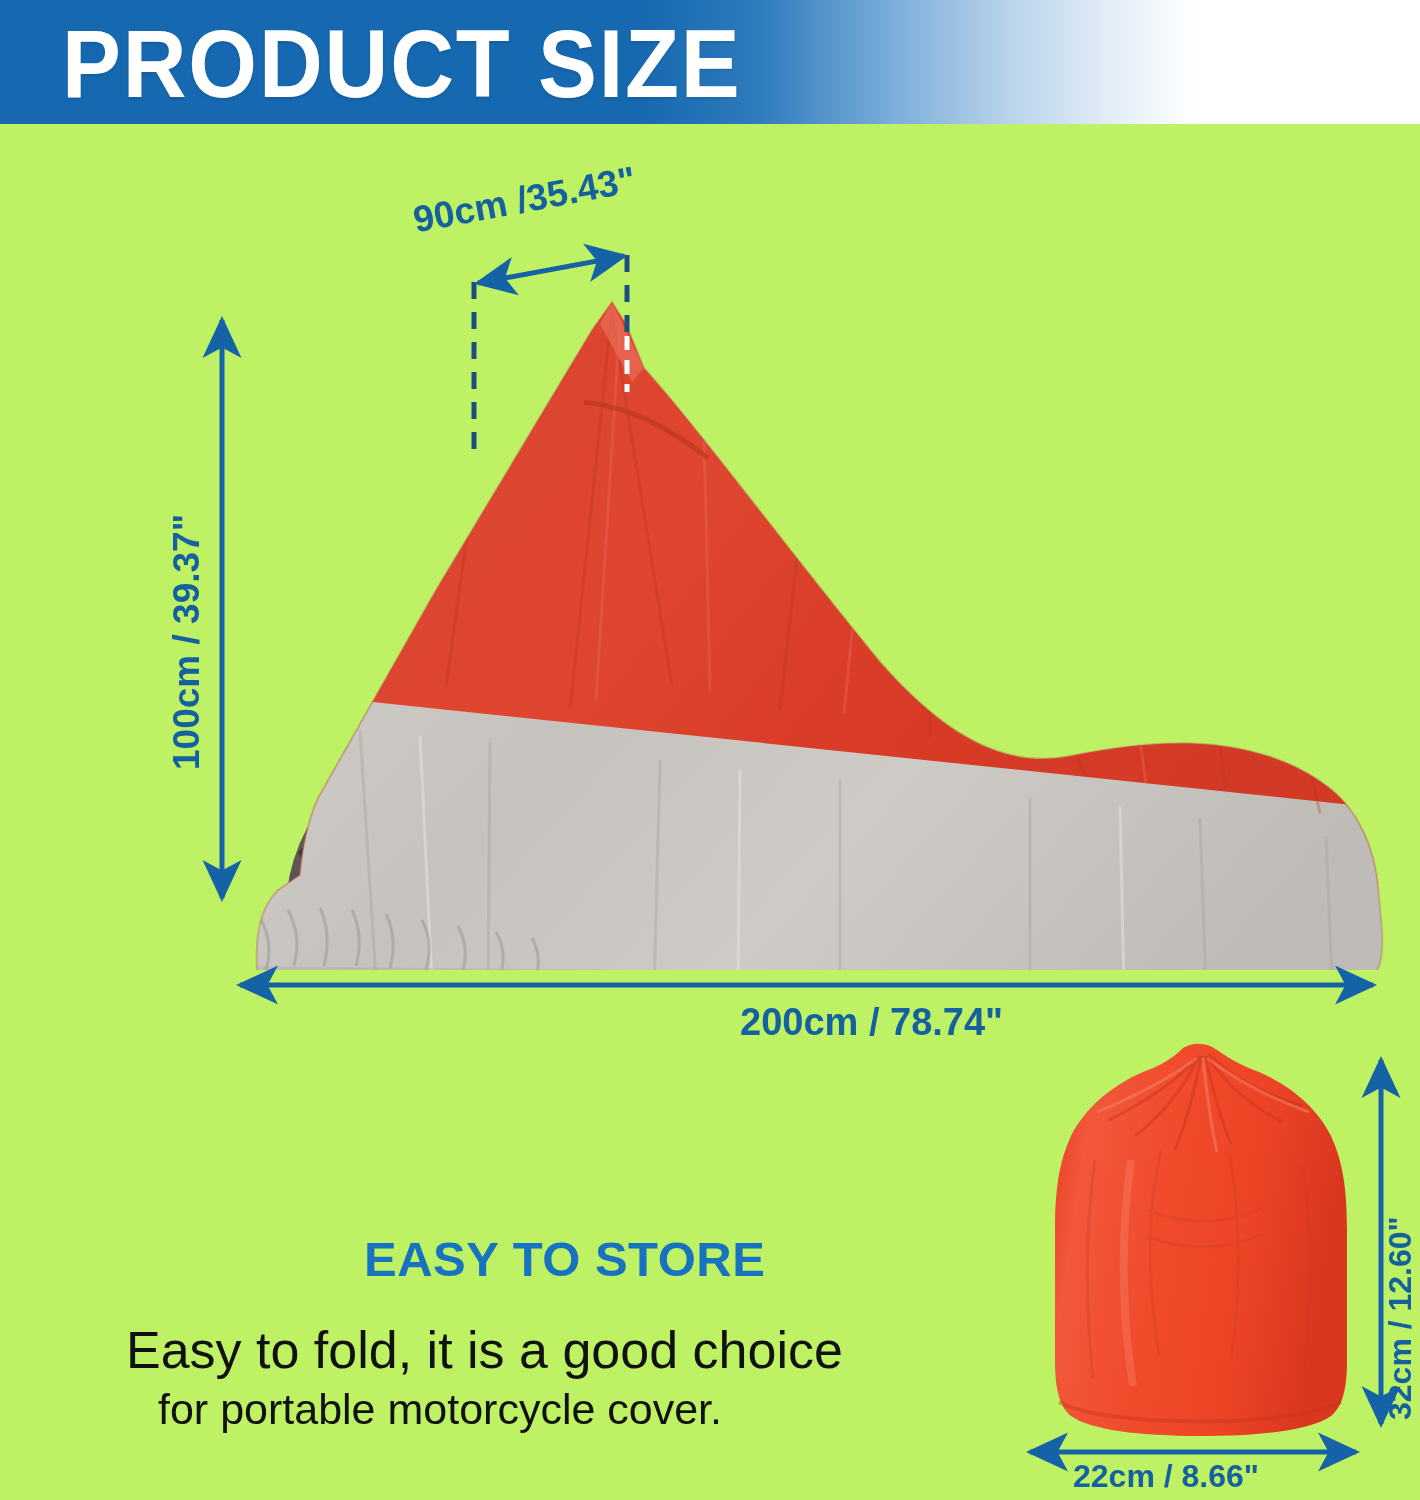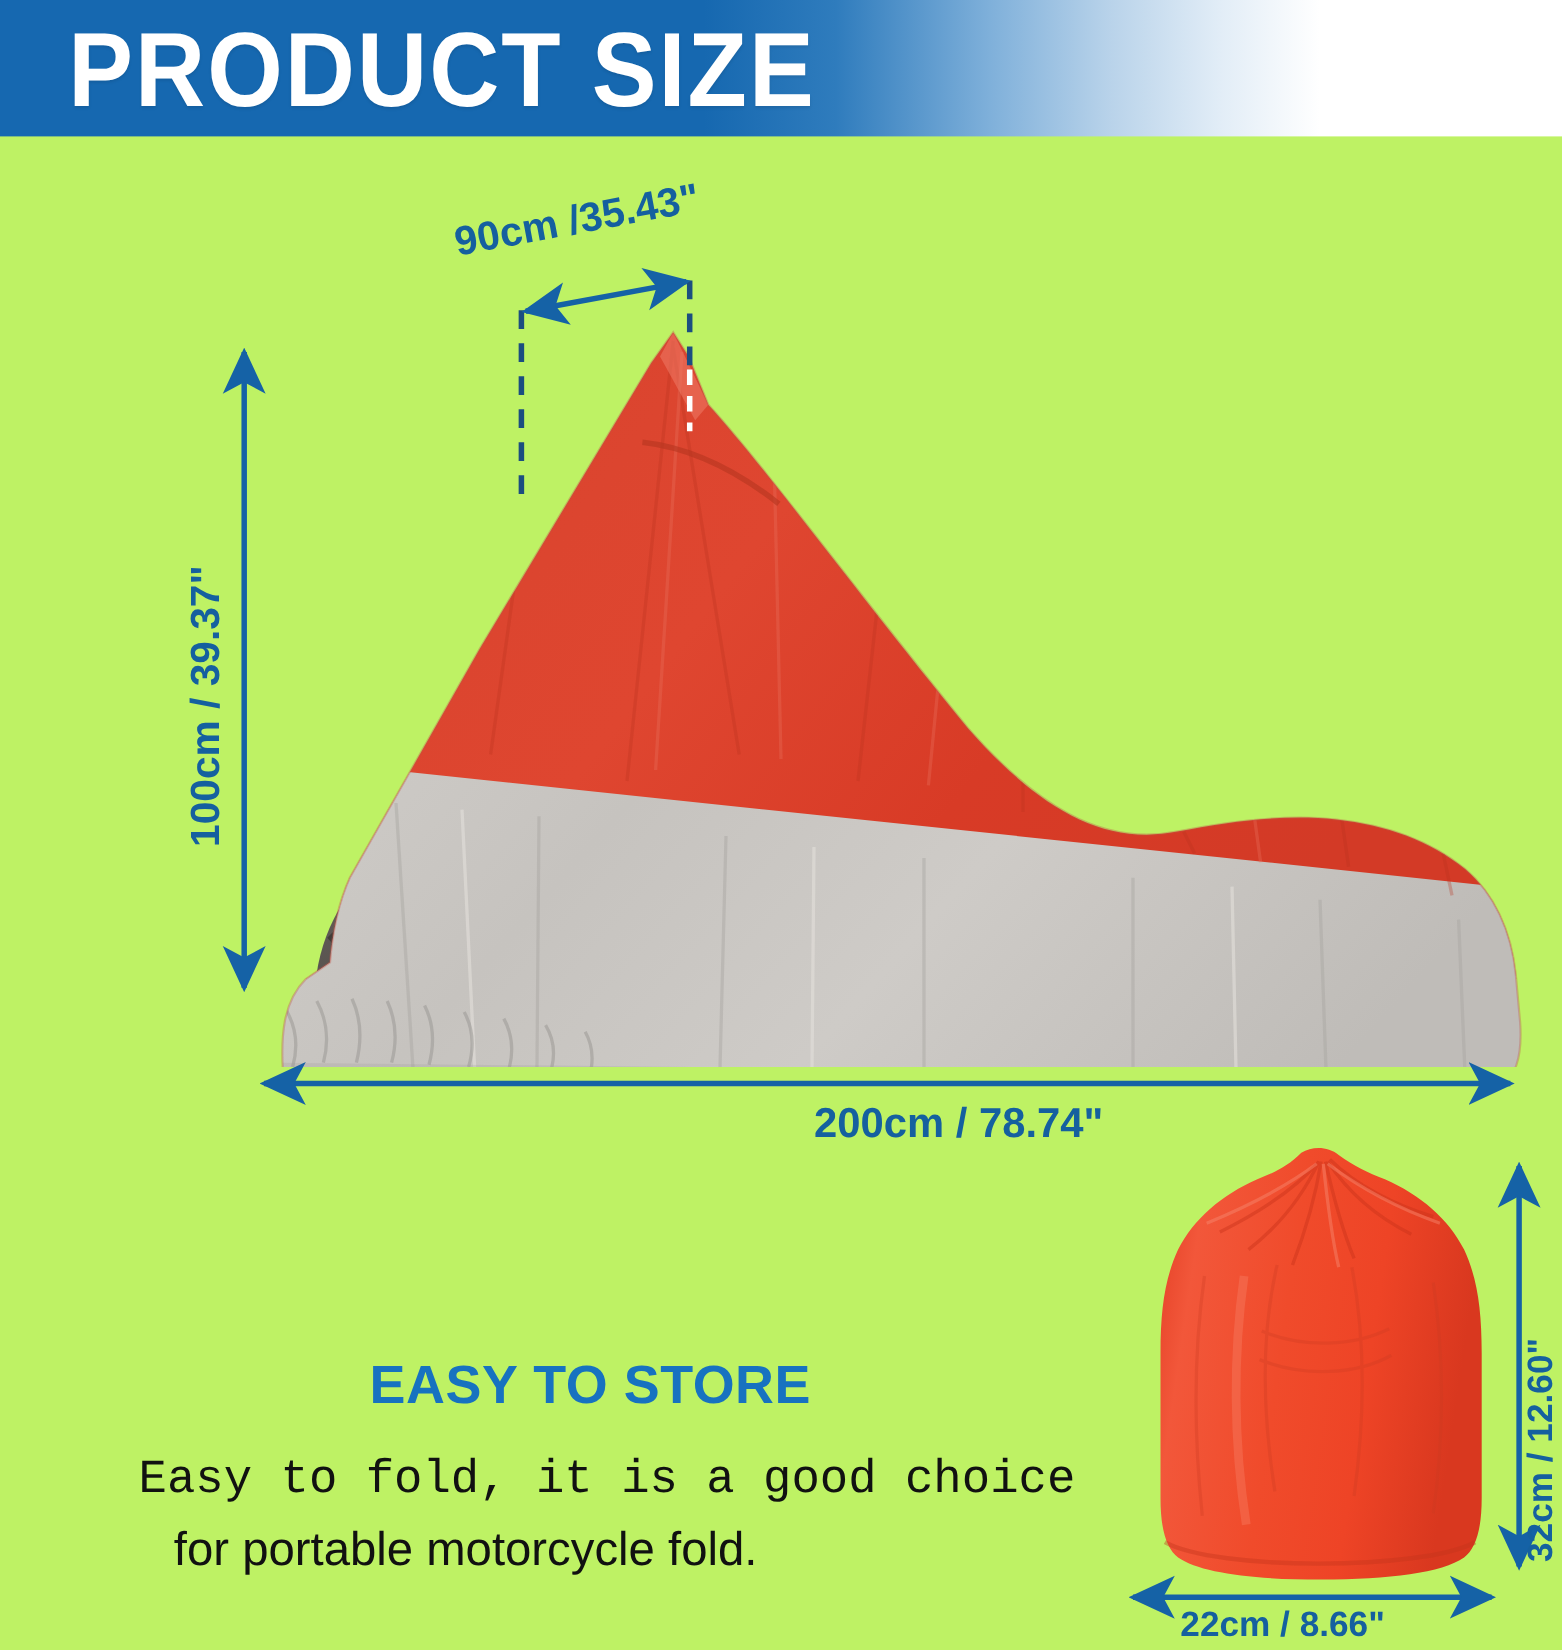--- a/index.html
+++ b/index.html
@@ -108,36 +108,36 @@
     left: 0;
     top: 0;
     width: 1420px;
     height: 1500px;
     pointer-events: none;
   }
 
   
   #easy-store-heading {
     position: absolute;
-    left: 336px;
+    left: 364px;
     top: 1231px;
     font-size: 49px;
     font-weight: bold;
     color: #1772C0;
     letter-spacing: 0.5px;
     font-family: "Liberation Sans", sans-serif;
     white-space: nowrap;
   }
   #easy-store-line1 {
     position: absolute;
     left: 126px;
     top: 1320px;
-    font-size: 43px;
+    font-size: 52px;
     color: #111111;
-    font-family: Liberation Mono, monospace;
+    font-family: Liberation Sans, sans-serif;
     white-space: nowrap;
   }
   #easy-store-line2 {
     position: absolute;
     left: 158px;
     top: 1385px;
     font-size: 43px;
     color: #111111;
     font-family: "Liberation Sans", sans-serif;
     white-space: nowrap;
@@ -405,15 +405,15 @@
   <div class="dim-text" id="label-height-left">100cm / 39.37"</div>
 
   <div class="dim-text" id="label-length-bottom">200cm / 78.74"</div>
 
   <div class="dim-text" id="label-bag-height">32cm / 12.60"</div>
 
   <div class="dim-text" id="label-bag-width">22cm / 8.66"</div>
 
   <div id="easy-store-heading">EASY TO STORE</div>
   <div id="easy-store-line1">Easy to fold, it is a good choice</div>
-  <div id="easy-store-line2">for portable motorcycle fold.</div>
+  <div id="easy-store-line2">for portable motorcycle cover.</div>
 
 </div>
 
 </body></html>

